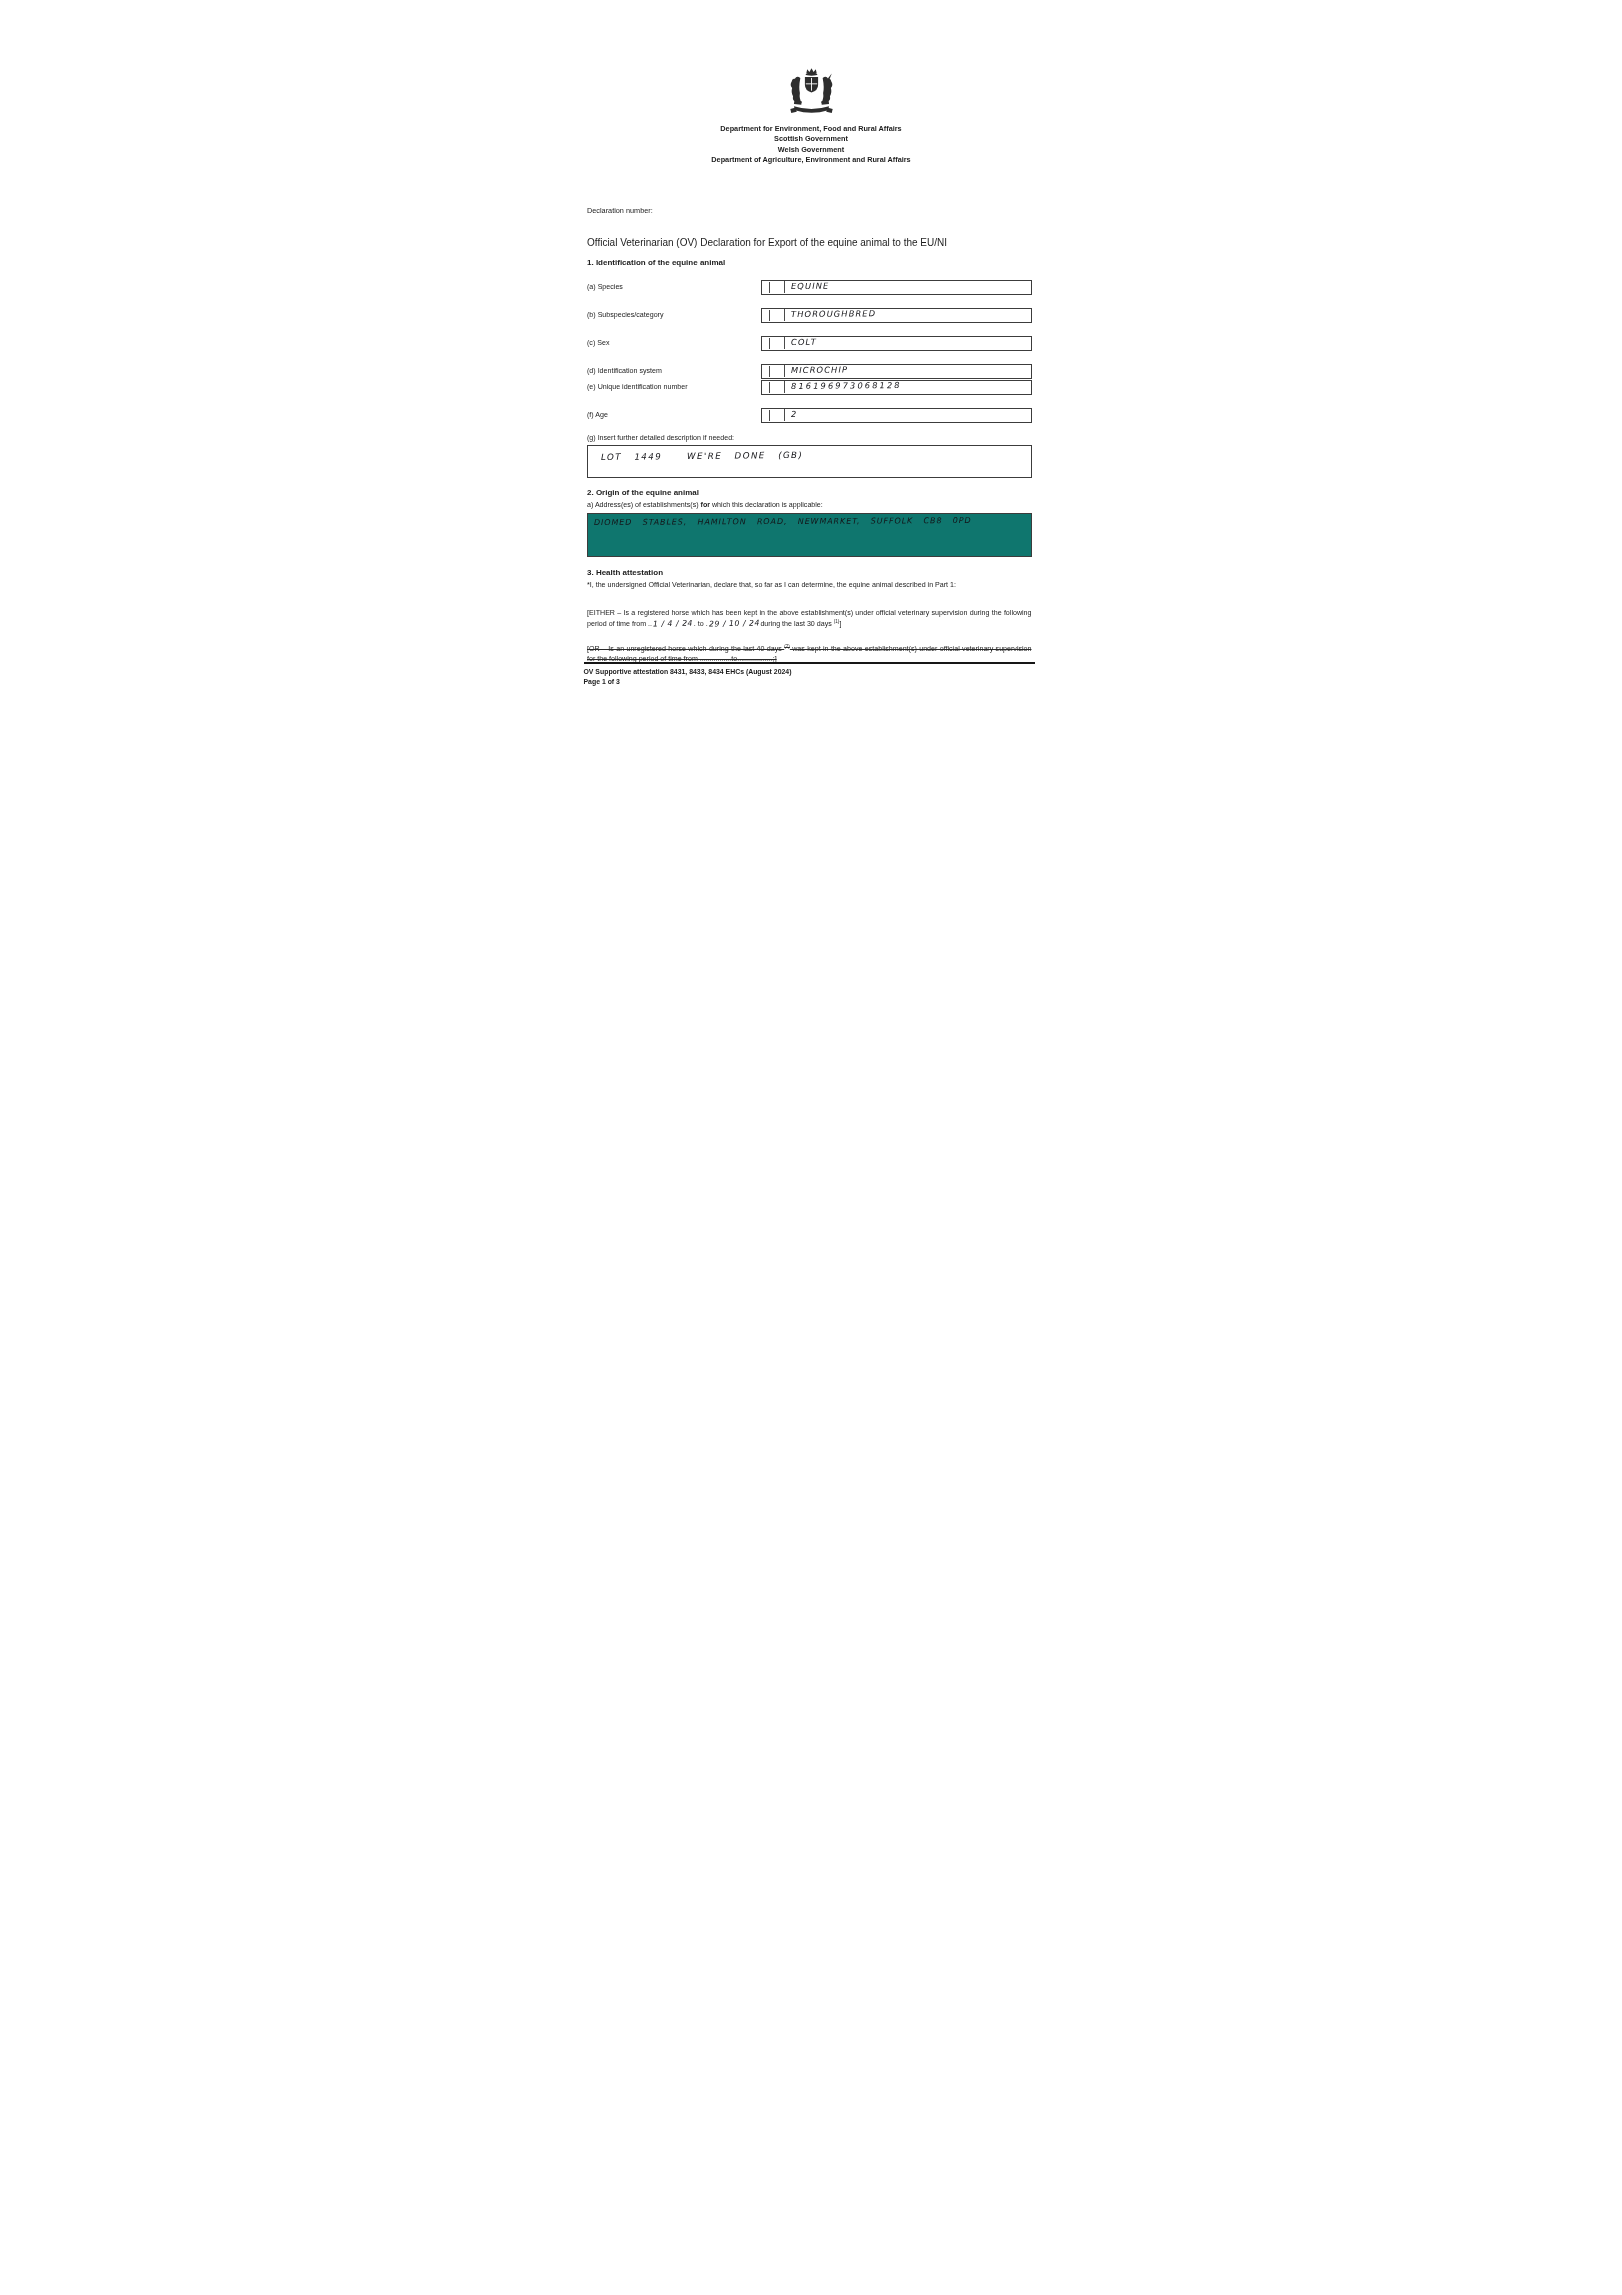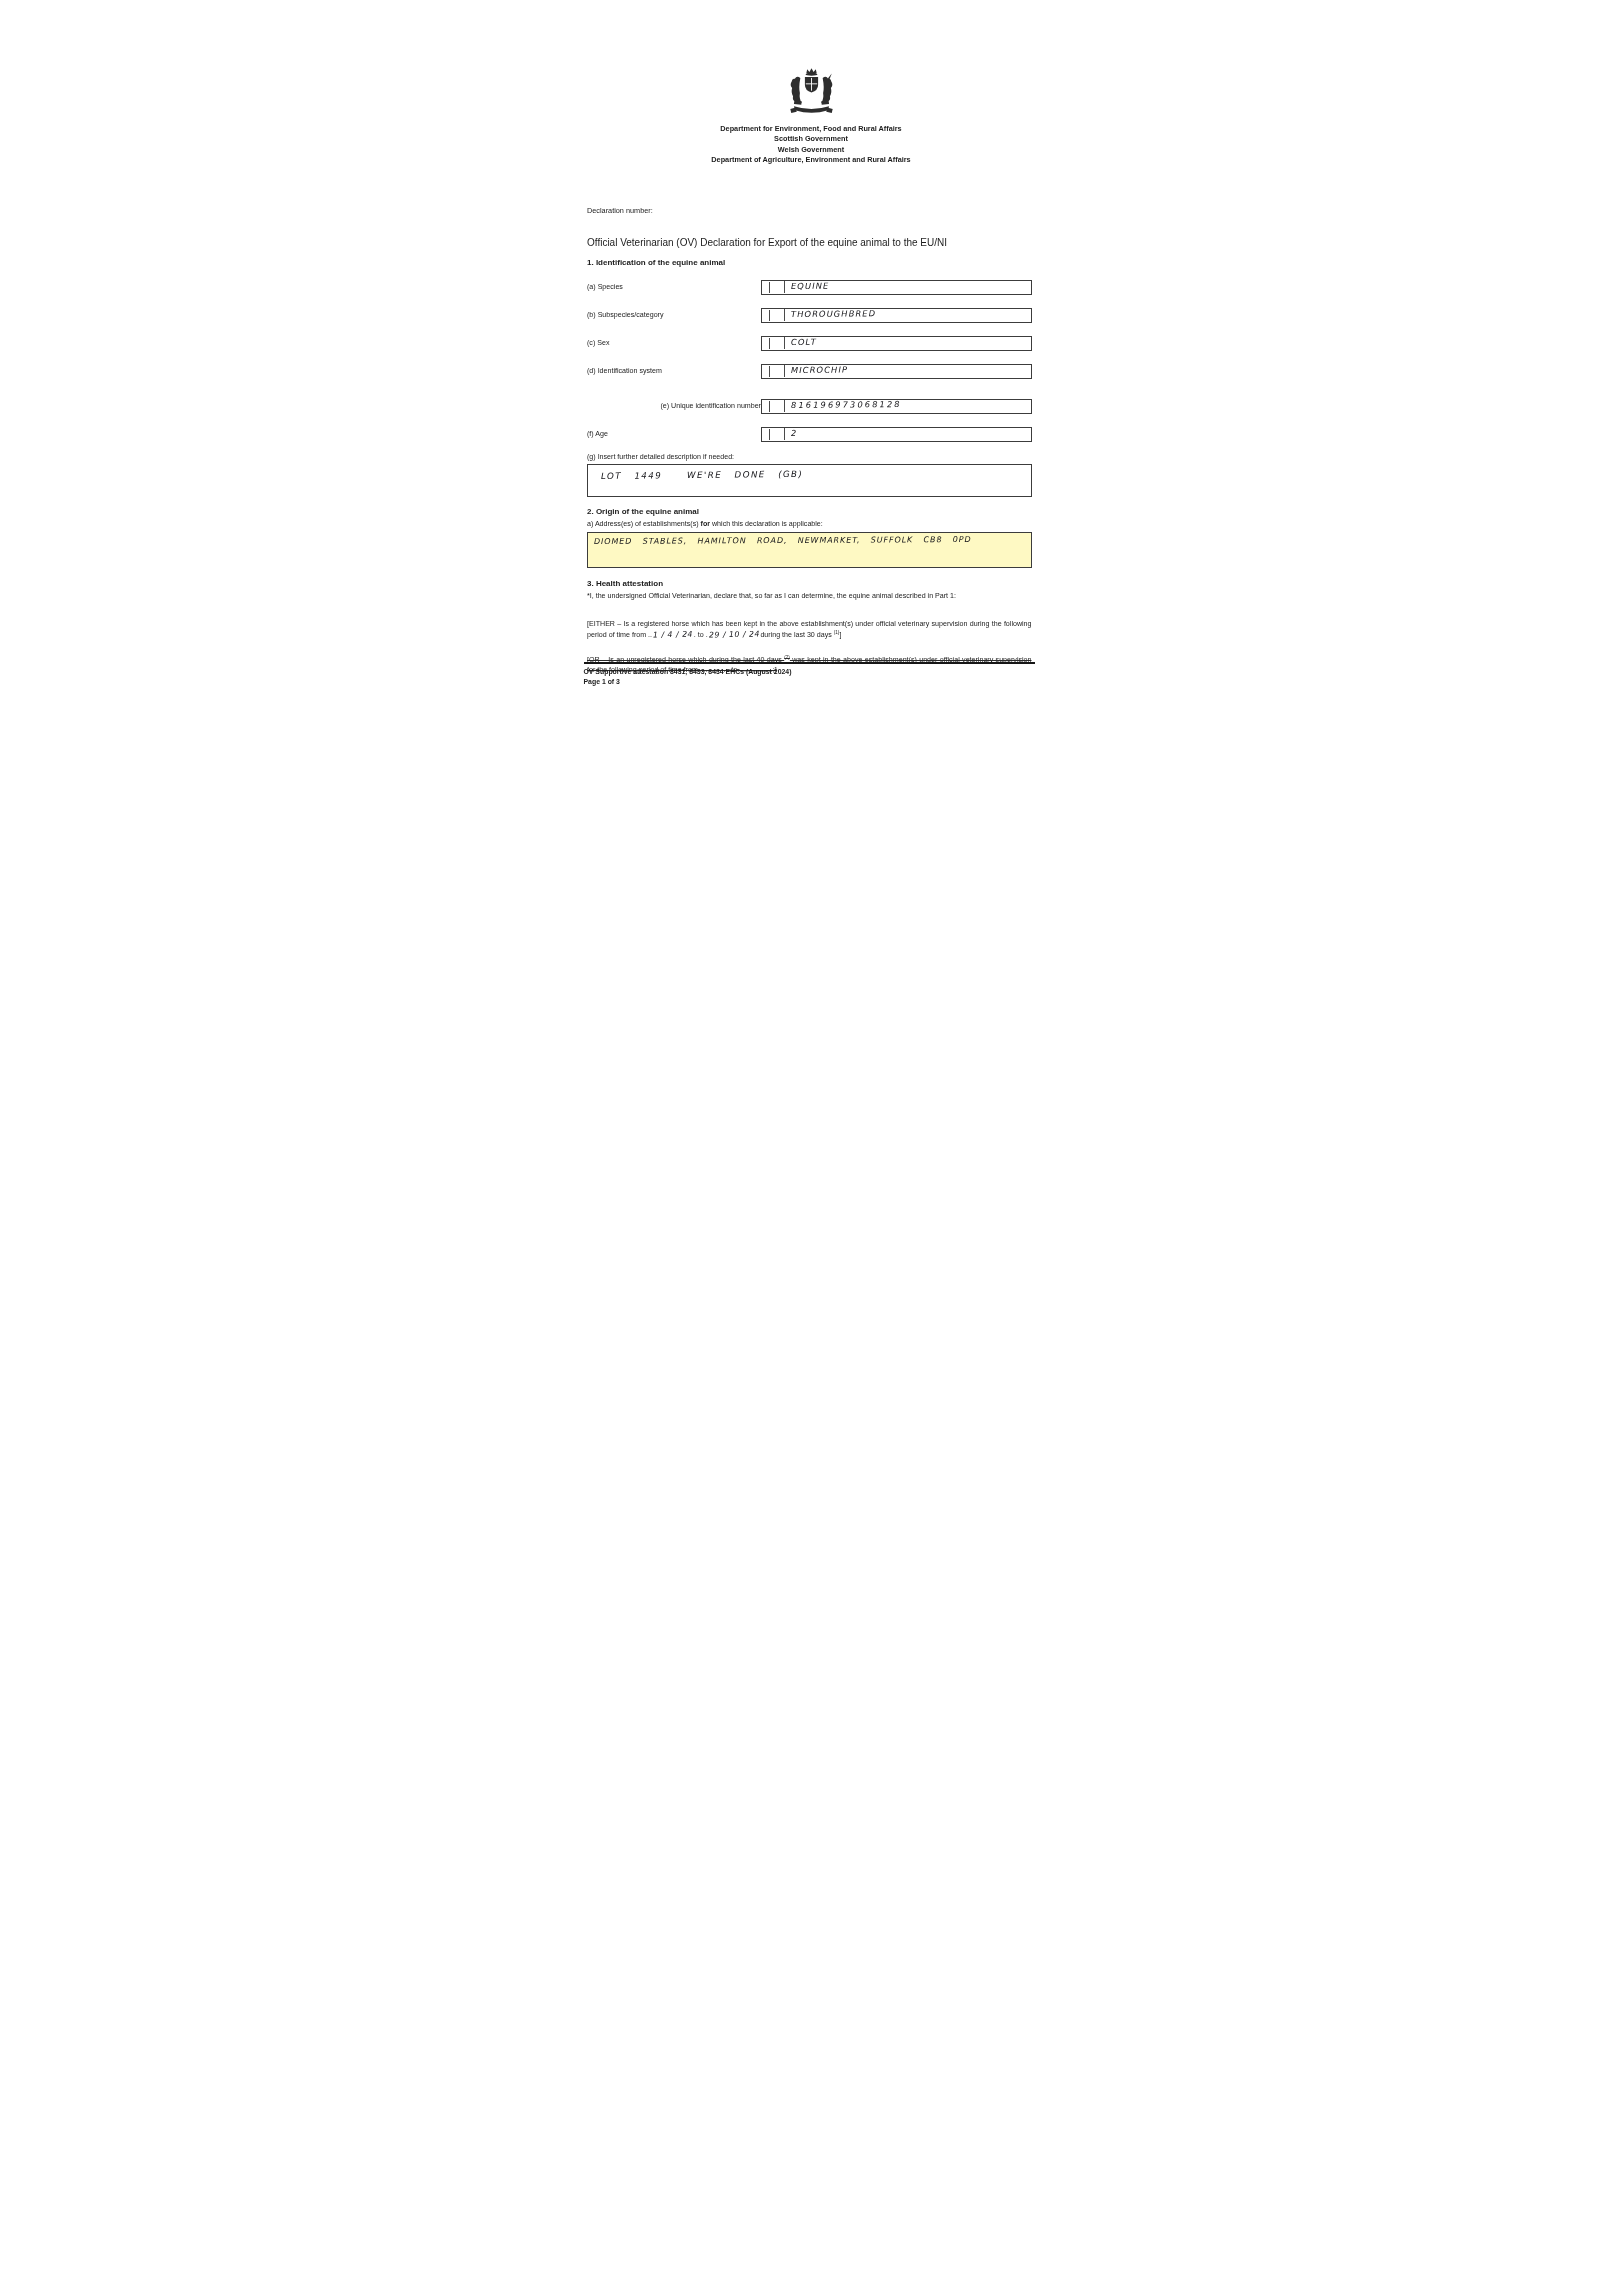--- a/index.html
+++ b/index.html
@@ -21,27 +21,27 @@
   .fbox { position:relative; flex:1; height:15px; border:0.7px solid #3c3c3c; background:#fff; }
   .tick { position:absolute; top:0.9px; bottom:0.9px; width:0.7px; background:#4a4a4a; }
   .t1 { left:7.3px; }
   .t2 { left:21.6px; top:0.5px; bottom:0.5px; }
   .hand {
     font-family:"DejaVu Sans", sans-serif; font-style:italic;
     color:#141418; letter-spacing:1.1px; white-space:pre;
   }
   .fbox .hand { position:absolute; left:28.5px; top:-0.9px; font-size:8.3px; line-height:12px; transform:rotate(-0.5deg); transform-origin:left center; display:block; }
   .fbox .num { letter-spacing:2.1px; }
-  .gap-e { margin-top:20px;text-align:right; }
+  .gap-e { margin-top:1px; }
   .g-label { margin-top:11px; font-size:7.1px; }
   .bigbox { margin-top:3.2px; border:0.8px solid #3c3c3c; height:33px; position:relative; background:#fff; }
   .bigbox .hand { position:absolute; left:13px; top:6.4px; font-size:8.7px; letter-spacing:1.4px; transform:rotate(-0.6deg); transform-origin:left center; display:block; }
   .s2-heading { margin-top:10px; }
   .addr-label { margin-top:4.1px; font-size:7.1px; }
-  .addrbox { margin-top:3.7px; border:0.8px solid #3c3c3c; height:36px; position:relative; background:#fef9c3; }
+  .addrbox { margin-top:3.7px; border:0.8px solid #3c3c3c; height:44px; position:relative; background:#0f766e; }
   .addrbox .hand { position:absolute; left:6.4px; top:4.6px; font-size:8px; letter-spacing:0.9px; transform:rotate(-0.3deg); transform-origin:left center; display:block; }
   .s3-heading { margin-top:11.5px; }
   .para { font-size:7.1px; line-height:1.42; text-align:justify; }
   .intro { margin-top:3px; }
   .either { margin-top:17.4px; }
   .or-para { margin-top:15.6px; }
   .struck { text-decoration:line-through; text-decoration-thickness:0.8px; text-decoration-color:#2a2a2a; }
   sup { font-size:4.6px; line-height:0; }
   .inline-hand { display:inline-block; font-size:7.8px; letter-spacing:0.5px; transform:rotate(-1.2deg); margin:0 0.9px; }
   .footer { position:absolute; left:25px; right:29px; top:662px; }

